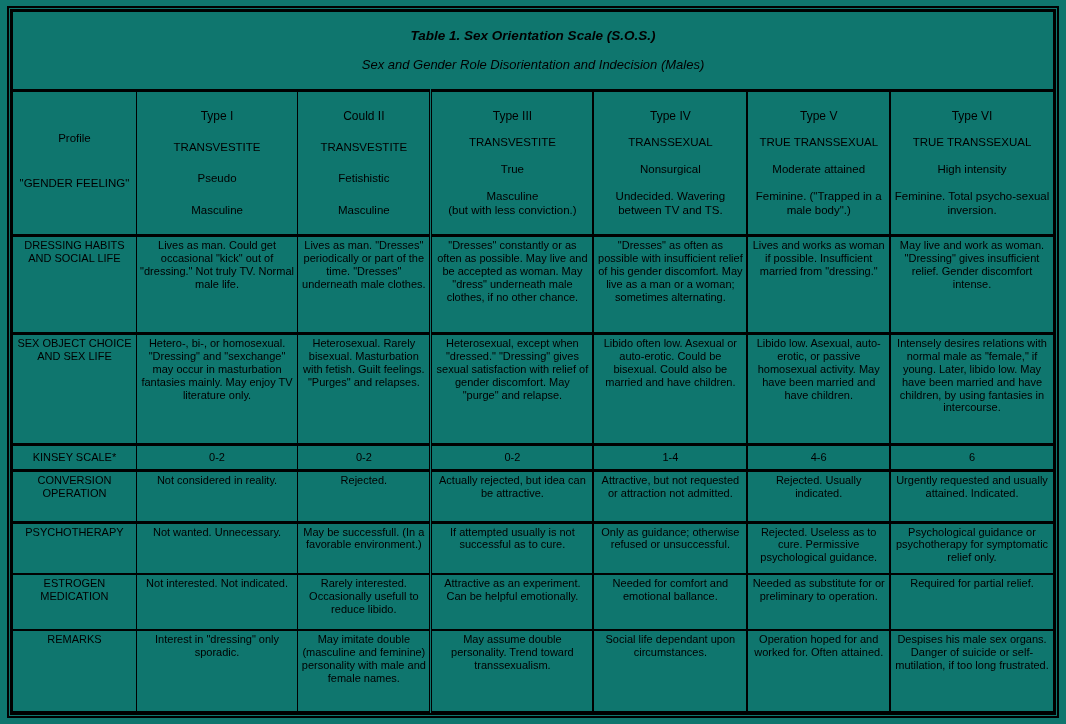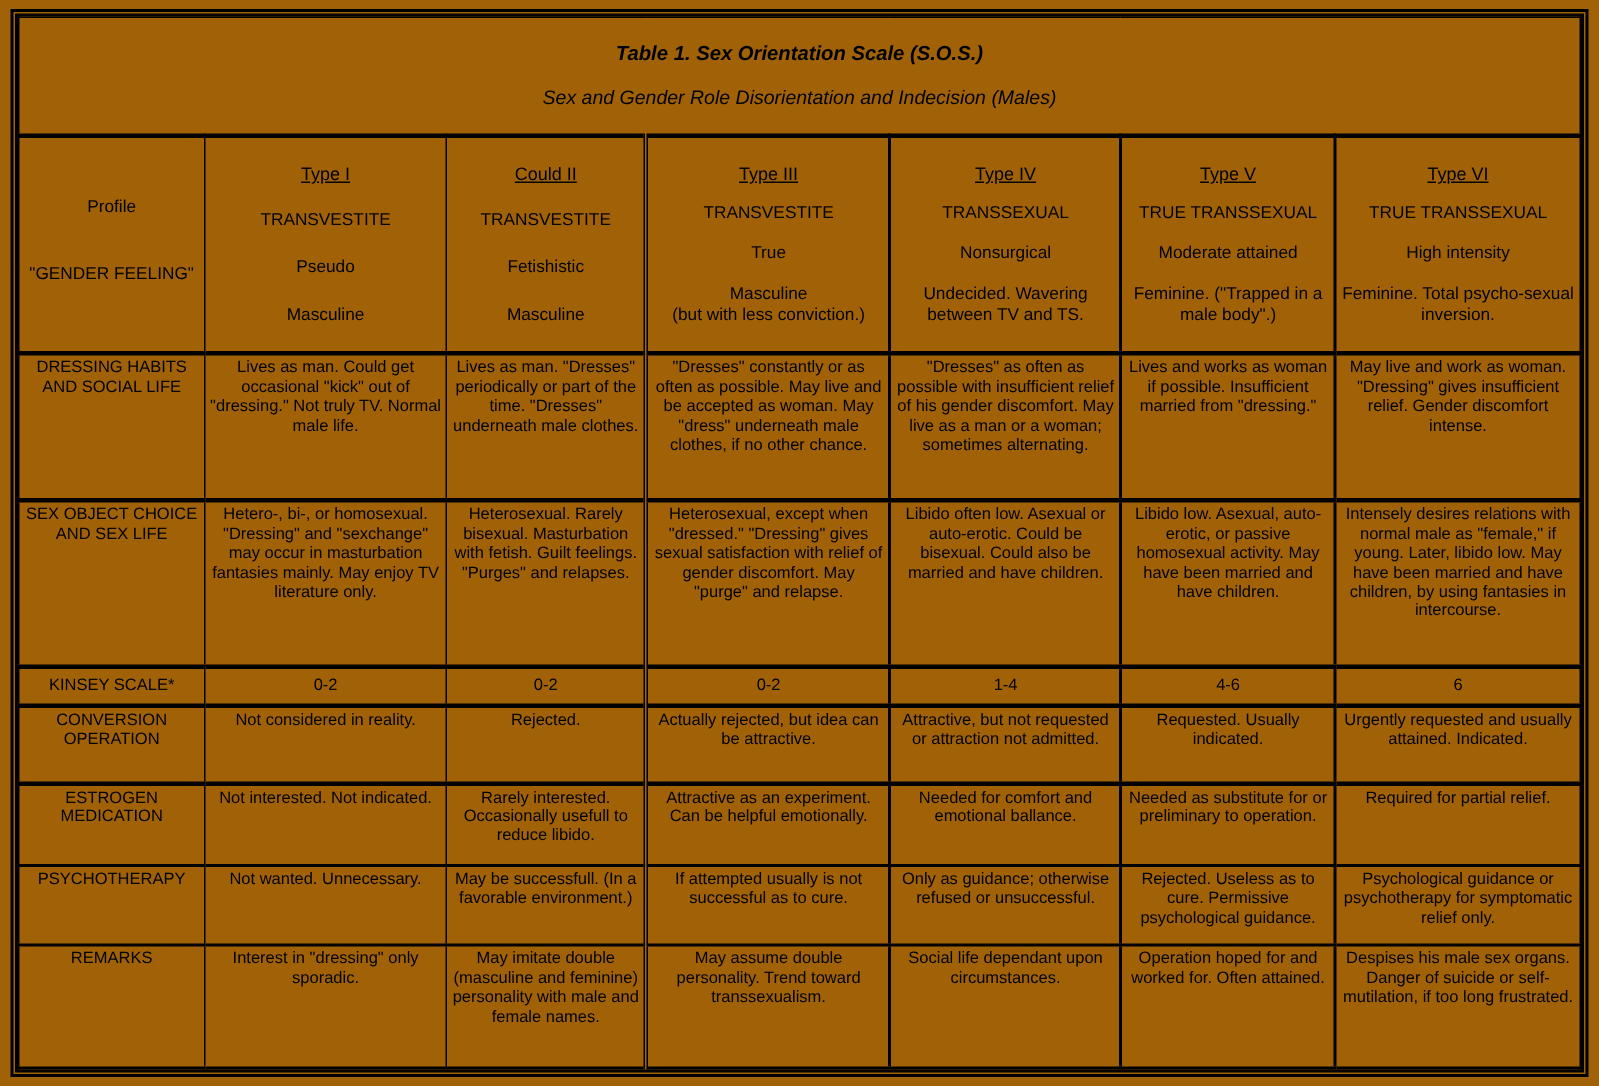--- a/index.html
+++ b/index.html
@@ -1,29 +1,29 @@
 <!DOCTYPE html>
 <html><head>
 <meta charset="utf-8">
 <style>
   html,body{margin:0;padding:0;background:#fff;}
-  .page{width:1066px;height:724px;box-sizing:border-box;padding:6px 7px;background:#a16207;overflow:hidden;
+  .page{width:1066px;height:724px;box-sizing:border-box;padding:6px 7px;background:#0f766e;overflow:hidden;
         font-family:"Liberation Sans","DejaVu Sans",sans-serif;color:#000;}
   .outer{border:5px double #000;box-sizing:border-box;height:100%;}
   table{width:100%;height:100%;border-collapse:collapse;table-layout:fixed;}
   th,td{border:1px solid #000;padding:2px 3px;vertical-align:top;text-align:center;
         font-size:11px;line-height:1.18;font-weight:normal;white-space:pre-line;word-wrap:break-word;}
   .title-cell{border-bottom:3px solid #000;padding:3px 2px 4px 2px;}
   .t1{font-size:13.5px;font-weight:bold;font-style:italic;}
   .t2{font-size:13px;font-weight:normal;font-style:italic;}
   tr.group-row > th{border-bottom:2px solid #000;font-size:12px;vertical-align:middle;height:30px;}
   tr.profile-row > *{border-bottom:3px solid #000;}
   .pstack{display:flex;flex-direction:column;justify-content:space-between;height:108px;padding:2px 0;font-size:11.5px;}
   .plabel{display:flex;flex-direction:column;justify-content:center;gap:32px;height:108px;font-size:11.5px;}
-  .ptype{font-size:12px;text-decoration:underline;}
+  .ptype{font-size:12px;}
   tr.hr3 > *{border-bottom:3px solid #000;margin-top:38px;}
   tr.hr2 > *{border-bottom:2px solid #000;}
   .vd{border-left:3px double #000;}
   .v2{border-left:2px solid #000;}
   .kin td,.kin th{vertical-align:middle;}
 </style>
 </head>
 <body>
 
 <div class="page">
@@ -130,40 +130,40 @@
       <td class="v2">1-4</td>
       <td class="v2">4-6</td>
       <td class="v2">6</td>
     </tr>
     <tr class="hr3" style="height:50px;">
       <th>CONVERSION OPERATION</th>
       <td>Not considered in reality.</td>
       <td>Rejected.</td>
       <td class="vd">Actually rejected, but idea can be attractive.</td>
       <td class="v2">Attractive, but not requested or attraction not admitted.</td>
-      <td class="v2">Requested. Usually indicated.</td>
+      <td class="v2">Rejected. Usually indicated.</td>
       <td class="v2">Urgently requested and usually attained. Indicated.</td>
+    </tr>
+    <tr class="hr2" style="height:51px;">
+      <th>PSYCHOTHERAPY</th>
+      <td>Not wanted. Unnecessary.</td>
+      <td>May be successfull. (In a favorable environment.)</td>
+      <td class="vd">If attempted usually is not successful as to cure.</td>
+      <td class="v2">Only as guidance; otherwise refused or unsuccessful.</td>
+      <td class="v2">Rejected. Useless as to cure. Permissive psychological guidance.</td>
+      <td class="v2">Psychological guidance or psychotherapy for symptomatic relief only.</td>
     </tr>
     <tr class="hr2" style="height:54px;">
       <th>ESTROGEN MEDICATION</th>
       <td>Not interested. Not indicated.</td>
       <td>Rarely interested. Occasionally usefull to reduce libido.</td>
       <td class="vd">Attractive as an experiment. Can be helpful emotionally.</td>
       <td class="v2">Needed for comfort and emotional ballance.</td>
       <td class="v2">Needed as substitute for or preliminary to operation.</td>
       <td class="v2">Required for partial relief.</td>
-    </tr>
-    <tr class="hr2" style="height:51px;">
-      <th>PSYCHOTHERAPY</th>
-      <td>Not wanted. Unnecessary.</td>
-      <td>May be successfull. (In a favorable environment.)</td>
-      <td class="vd">If attempted usually is not successful as to cure.</td>
-      <td class="v2">Only as guidance; otherwise refused or unsuccessful.</td>
-      <td class="v2">Rejected. Useless as to cure. Permissive psychological guidance.</td>
-      <td class="v2">Psychological guidance or psychotherapy for symptomatic relief only.</td>
     </tr>
     <tr class="hr2" style="height:80px;">
       <th>REMARKS</th>
       <td>Interest in "dressing" only sporadic.</td>
       <td>May imitate double (masculine and feminine) personality with male and female names.</td>
       <td class="vd">May assume double personality. Trend toward transsexualism.</td>
       <td class="v2">Social life dependant upon circumstances.</td>
       <td class="v2">Operation hoped for and worked for. Often attained.</td>
       <td class="v2">Despises his male sex organs. Danger of suicide or self-mutilation, if too long frustrated.</td>
     </tr>

